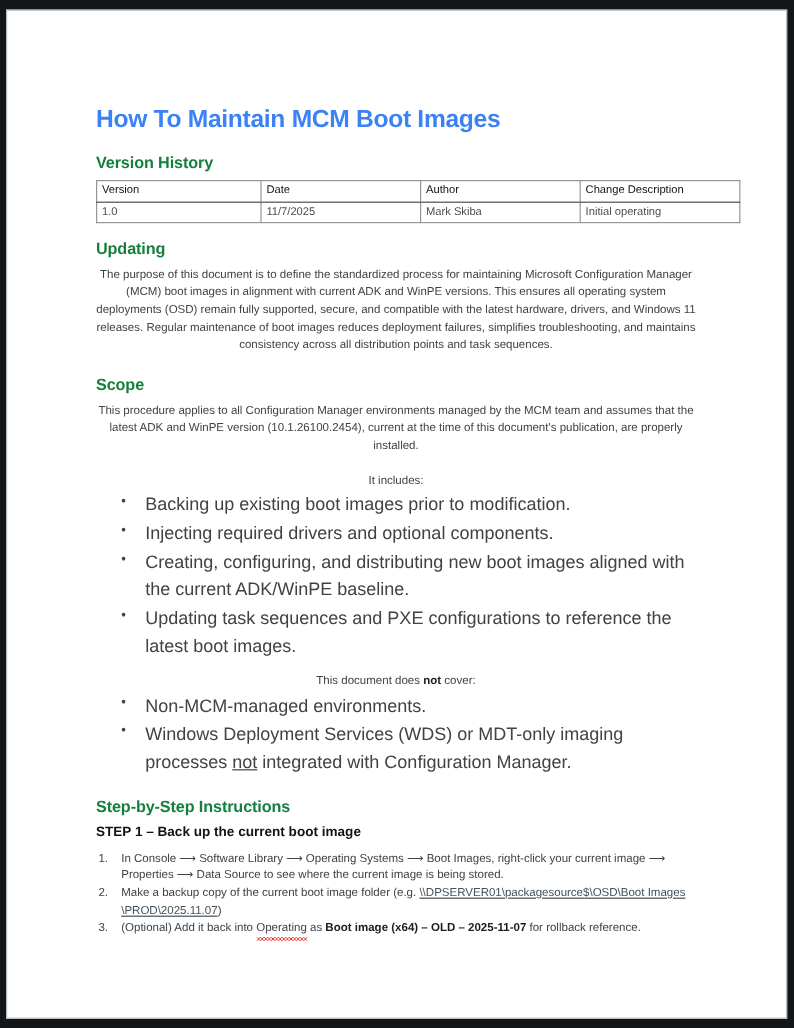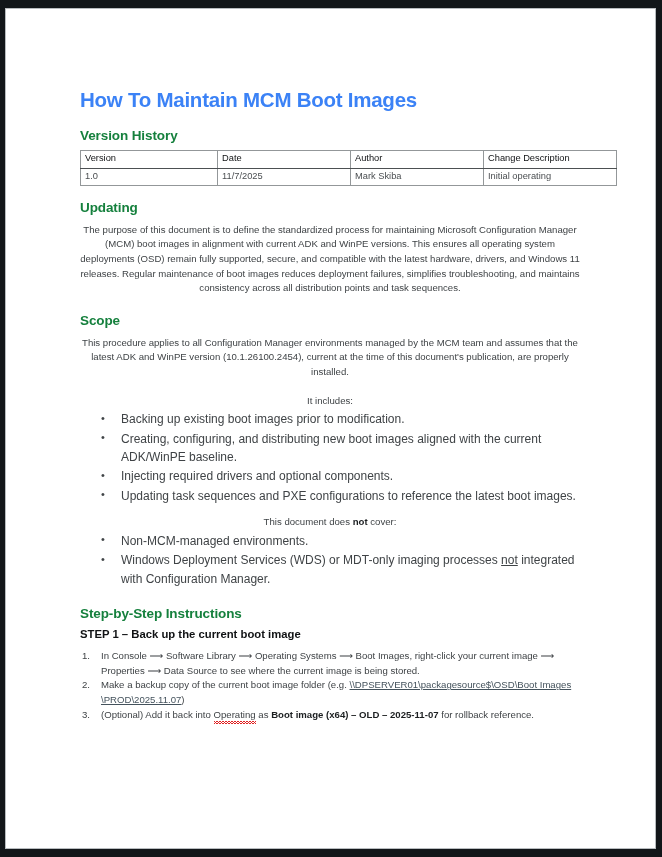--- a/index.html
+++ b/index.html
@@ -129,21 +129,21 @@
 
   
   ul.doc-bullets {
     list-style: none;
     margin: 2px 0 0 0;
     padding: 0;
   }
   ul.doc-bullets > li {
     position: relative;
     padding-left: 41px;
-    font-size: 12px;
+    font-size: 15px;
     color: #3f4346;
     line-height: 1.53;
     margin-bottom: 1px;
   }
   ul.doc-bullets > li::before {
     content: "\2022";
     position: absolute;
     left: 21px;
     top: -0.5px;
     font-size: 11px;
@@ -213,22 +213,22 @@
 
     <h2 class="h2">Scope</h2>
     <p class="body-text">This procedure applies to all Configuration Manager environments managed by the MCM team and assumes that the latest ADK and WinPE version (10.1.26100.2454), current at the time of this document's publication, are properly installed.</p>
 
     <div class="gap-md"></div>
 
     <p class="body-text">It includes:</p>
 
     <ul class="doc-bullets">
       <li>Backing up existing boot images prior to modification.</li>
+      <li>Injecting required drivers and optional components.</li>
       <li>Creating, configuring, and distributing new boot images aligned with the current ADK/WinPE baseline.</li>
-      <li>Injecting required drivers and optional components.</li>
       <li>Updating task sequences and PXE configurations to reference the latest boot images.</li>
     </ul>
 
     <div class="gap-sm"></div>
 
     <p class="body-text"><span>This document does </span><b>not</b><span> cover:</span></p>
 
     <ul class="doc-bullets">
       <li><span>Non-MCM-managed environments.</span></li>
       <li><span>Windows Deployment Services (WDS) or MDT-only imaging processes </span><span class="u-underline">not</span><span> integrated with Configuration Manager.</span></li>

